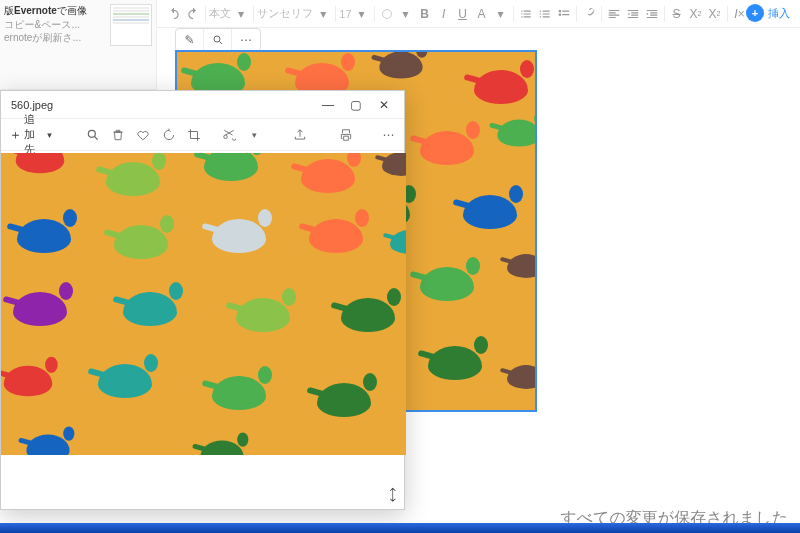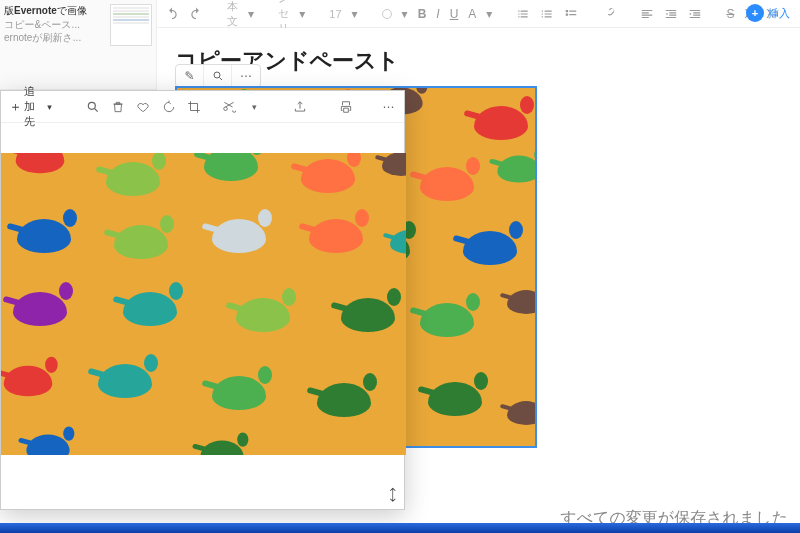--- a/index.html
+++ b/index.html
@@ -1,20 +1,20 @@
 <!DOCTYPE html>
 <html><head>
 <meta charset="utf-8">
 <style>
   * { box-sizing: border-box; margin: 0; padding: 0; }
   html, body { width: 800px; height: 533px; overflow: hidden; font-family: "Segoe UI", Arial, sans-serif; font-size: 12px; }
   body { background: #fff; position: relative; }
 
   
-  .main-toolbar { position:absolute; left:157px; right:0; top:0; height:28px; background:#fff; border-bottom:1px solid #eee; display:flex; align-items:center; padding:0 8px; gap:10px; color:#aaa; }
+  .main-toolbar { position:absolute; left:157px; right:0; top:0; height:28px; background:#fff; border-bottom:1px solid #eee; display:flex; align-items:center; padding:0 8px; gap:1px; color:#aaa; }
   .tb-ic { width:18px; height:18px; display:flex; align-items:center; justify-content:center; font-size:12px; fill:#999; color:#999; }
   .tb-sep { width:1px; height:16px; background:#eee; margin:0 2px; }
   .tb-lbl { font-size:11px; color:#bbb; }
   .insert-btn { position:absolute; right:10px; top:4px; display:flex; align-items:center; gap:4px; font-size:11px; color:#2a8cff; }
   .insert-btn .dot { width:18px; height:18px; border-radius:50%; background:#2a8cff; color:#fff; display:flex; align-items:center; justify-content:center; font-weight:bold; }
 
   
   .sidebar { position:absolute; left:0; top:0; width:157px; height:90px; background:#fafafa; border-right:1px solid #eee; border-bottom:1px solid #eee; padding:4px; }
   .note-card { display:flex; gap:18px; height:60px; }
   .note-text { flex:1; font-size:10px; line-height:1.35; overflow:hidden; }
@@ -175,21 +175,20 @@
         <div></div>
         <div style="background:#cfe0c8;"></div>
         <div></div>
         <div style="background:#c8d8e8;"></div>
         <div></div>
     </div>
   </div>
 </div>
 
 <div class="editor">
-  <h1>コピーアンドペースト</h1>
 
   <div class="img-wrap">
     <div class="floater">
       <span class="fi">✎</span>
       <span class="fi">
           <svg viewBox="0 0 24 24" width="12" height="12">
             <circle cx="10" cy="10" r="6" fill="none" stroke="#666" stroke-width="2"></circle>
             <path d="M15 15l5 5" stroke="#666" stroke-width="2"></path>
           </svg>
         </span>
@@ -213,20 +212,28 @@
       <div class="dino c-brown" style="left:90%; top:55%; transform:scale(.7);"></div>
       <div class="dino c-teal" style="left:5%;  top:78%;"></div>
       <div class="dino c-dgreen" style="left:36%; top:80%;"></div>
       <div class="dino c-dgreen" style="left:70%; top:82%;"></div>
       <div class="dino c-brown" style="left:90%; top:86%; transform:scale(.7);"></div>
     </div>
   </div>
 </div>
 
 <div class="viewer">
+  <div class="viewer-title">
+    <span>560.jpeg</span>
+    <div class="winbtns">
+      <span class="winbtn">—</span>
+      <span class="winbtn">▢</span>
+      <span class="winbtn">✕</span>
+    </div>
+  </div>
   <div class="viewer-toolbar">
     <span class="add-dst">
       <span style="font-size:13px;">＋</span>
       <span>追加先</span>
       <span style="font-size:9px;margin-left:2px;">▾</span>
     </span>
     <span style="width:18px;"></span>
     <span class="vbtn">
         <svg viewBox="0 0 24 24" width="14" height="14">
           <circle cx="10" cy="10" r="6" fill="none" stroke="#666" stroke-width="2"></circle>

